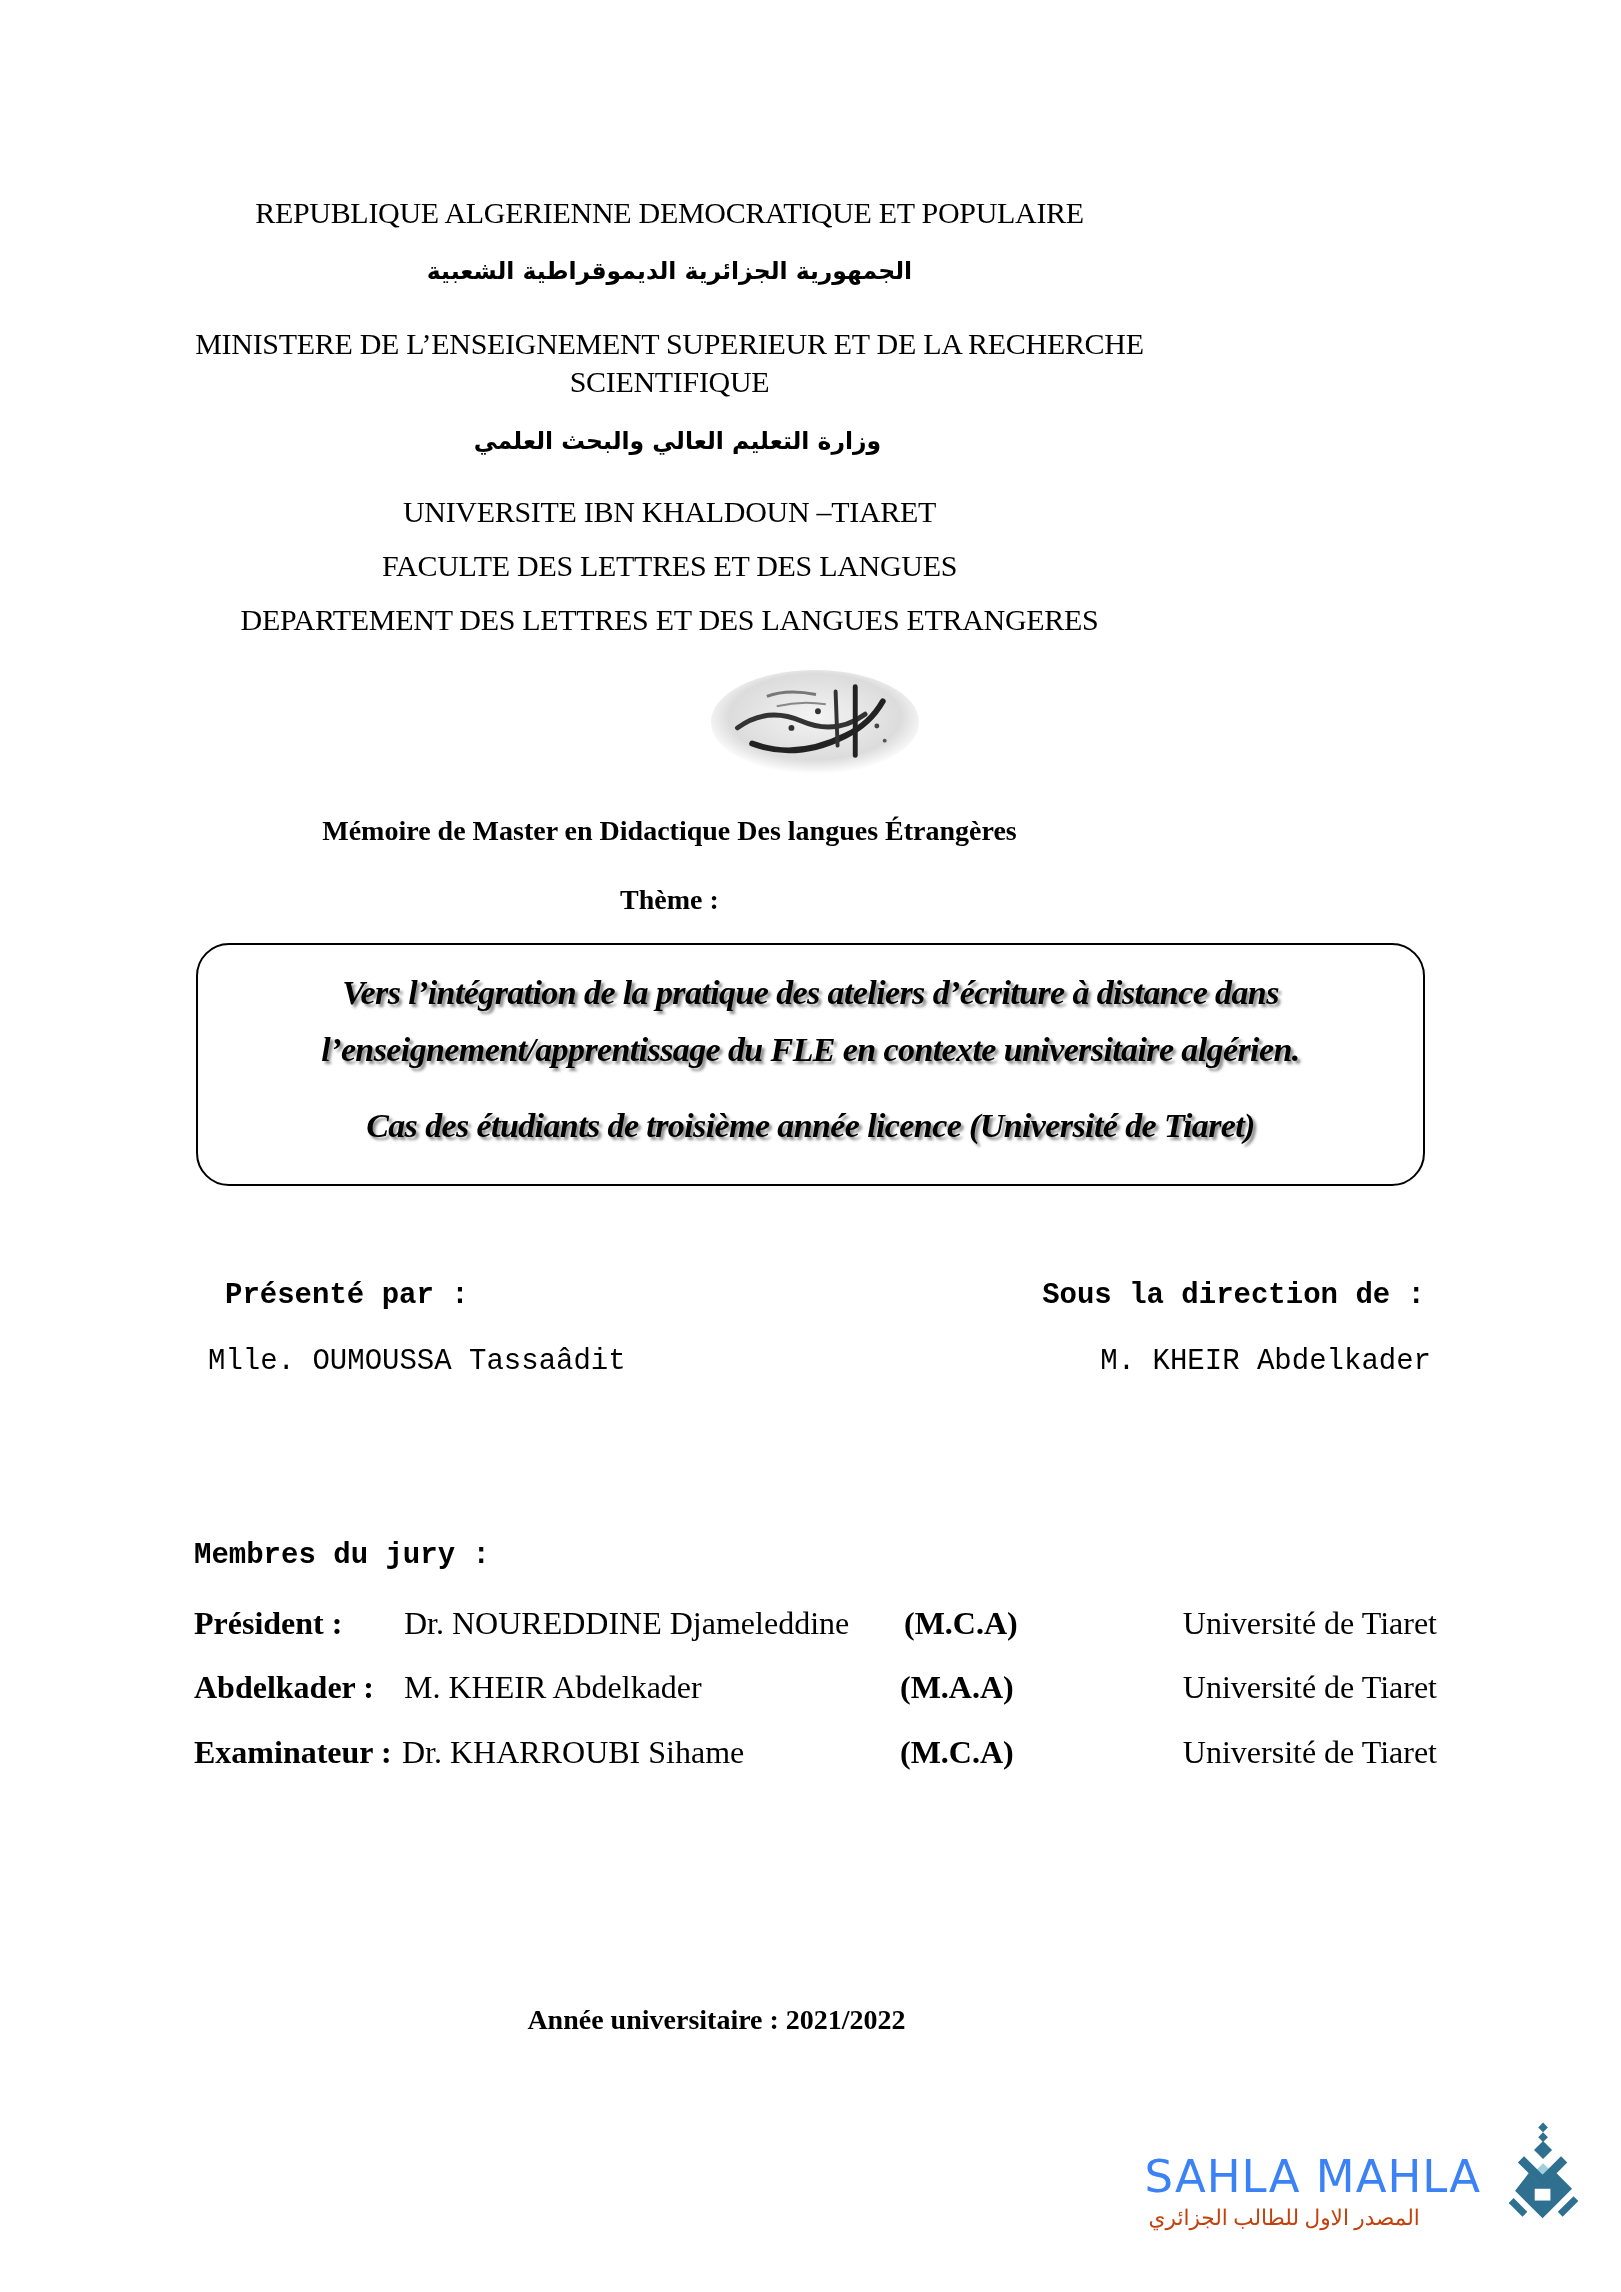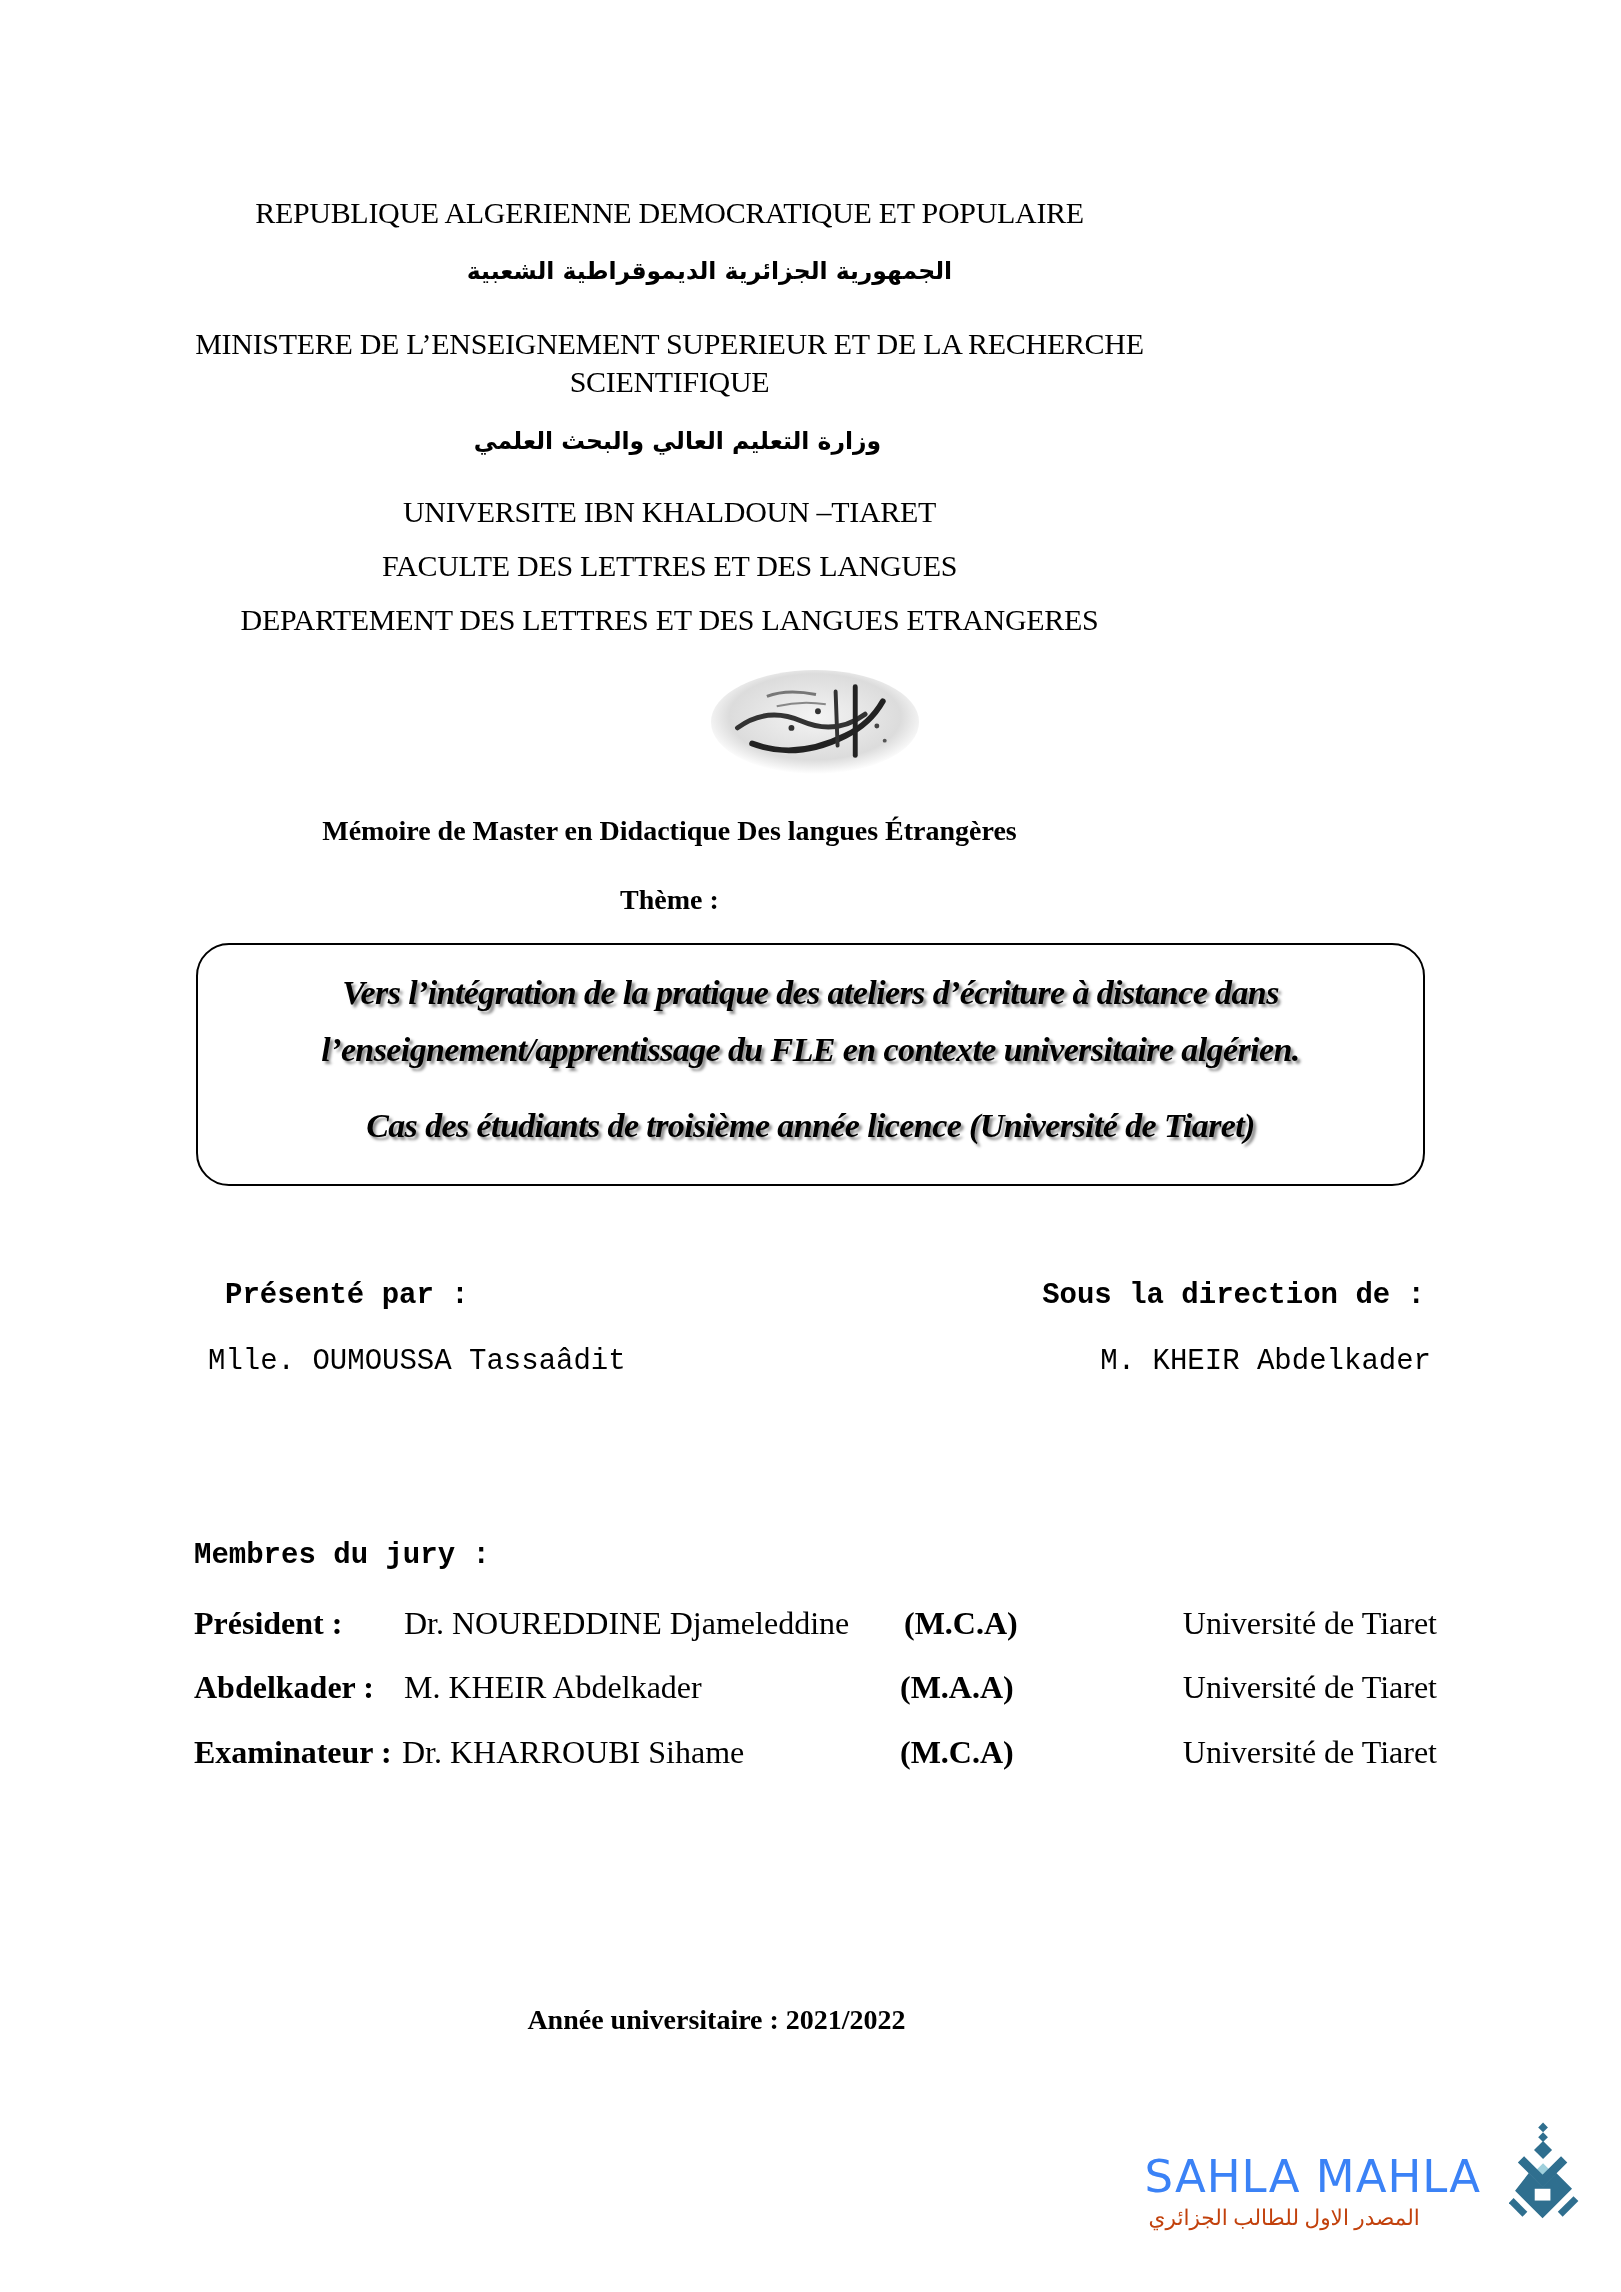--- a/index.html
+++ b/index.html
@@ -33,21 +33,21 @@
   .wm-sub { position: absolute; left: 21.6px; top: 83px; font-family: Liberation Serif, serif;
             font-size: 21.6px; color: #c2410c; direction: rtl; white-space: nowrap; }
   .wm-emblem { position: absolute; left: 382px; top: 0px; width: 74px; height: 108px; }
 </style>
 </head>
 <body>
 
 <div class="page">
 
   <div class="center-line hdr" style="top:196px;">REPUBLIQUE ALGERIENNE DEMOCRATIQUE ET POPULAIRE</div>
-  <div class="center-line ar" style="top:257px;padding-left:40px;">الجمهورية الجزائرية الديموقراطية الشعبية</div>
+  <div class="center-line ar" style="top:257px;">الجمهورية الجزائرية الديموقراطية الشعبية</div>
   <div class="center-line hdr" style="top:327px;">MINISTERE DE L’ENSEIGNEMENT SUPERIEUR ET DE LA RECHERCHE</div>
   <div class="center-line hdr" style="top:365px;">SCIENTIFIQUE</div>
   <div class="center-line ar" style="top:427px;padding-left:8px;">وزارة التعليم العالي والبحث العلمي</div>
   <div class="center-line hdr" style="top:495px;">UNIVERSITE IBN KHALDOUN –TIARET</div>
   <div class="center-line hdr" style="top:549px;">FACULTE DES LETTRES ET DES LANGUES</div>
   <div class="center-line hdr" style="top:603px;">DEPARTEMENT DES LETTRES ET DES LANGUES ETRANGERES</div>
 
   <div class="logo">
     <svg width="214" height="110" viewBox="0 0 218 112">
       <defs>

